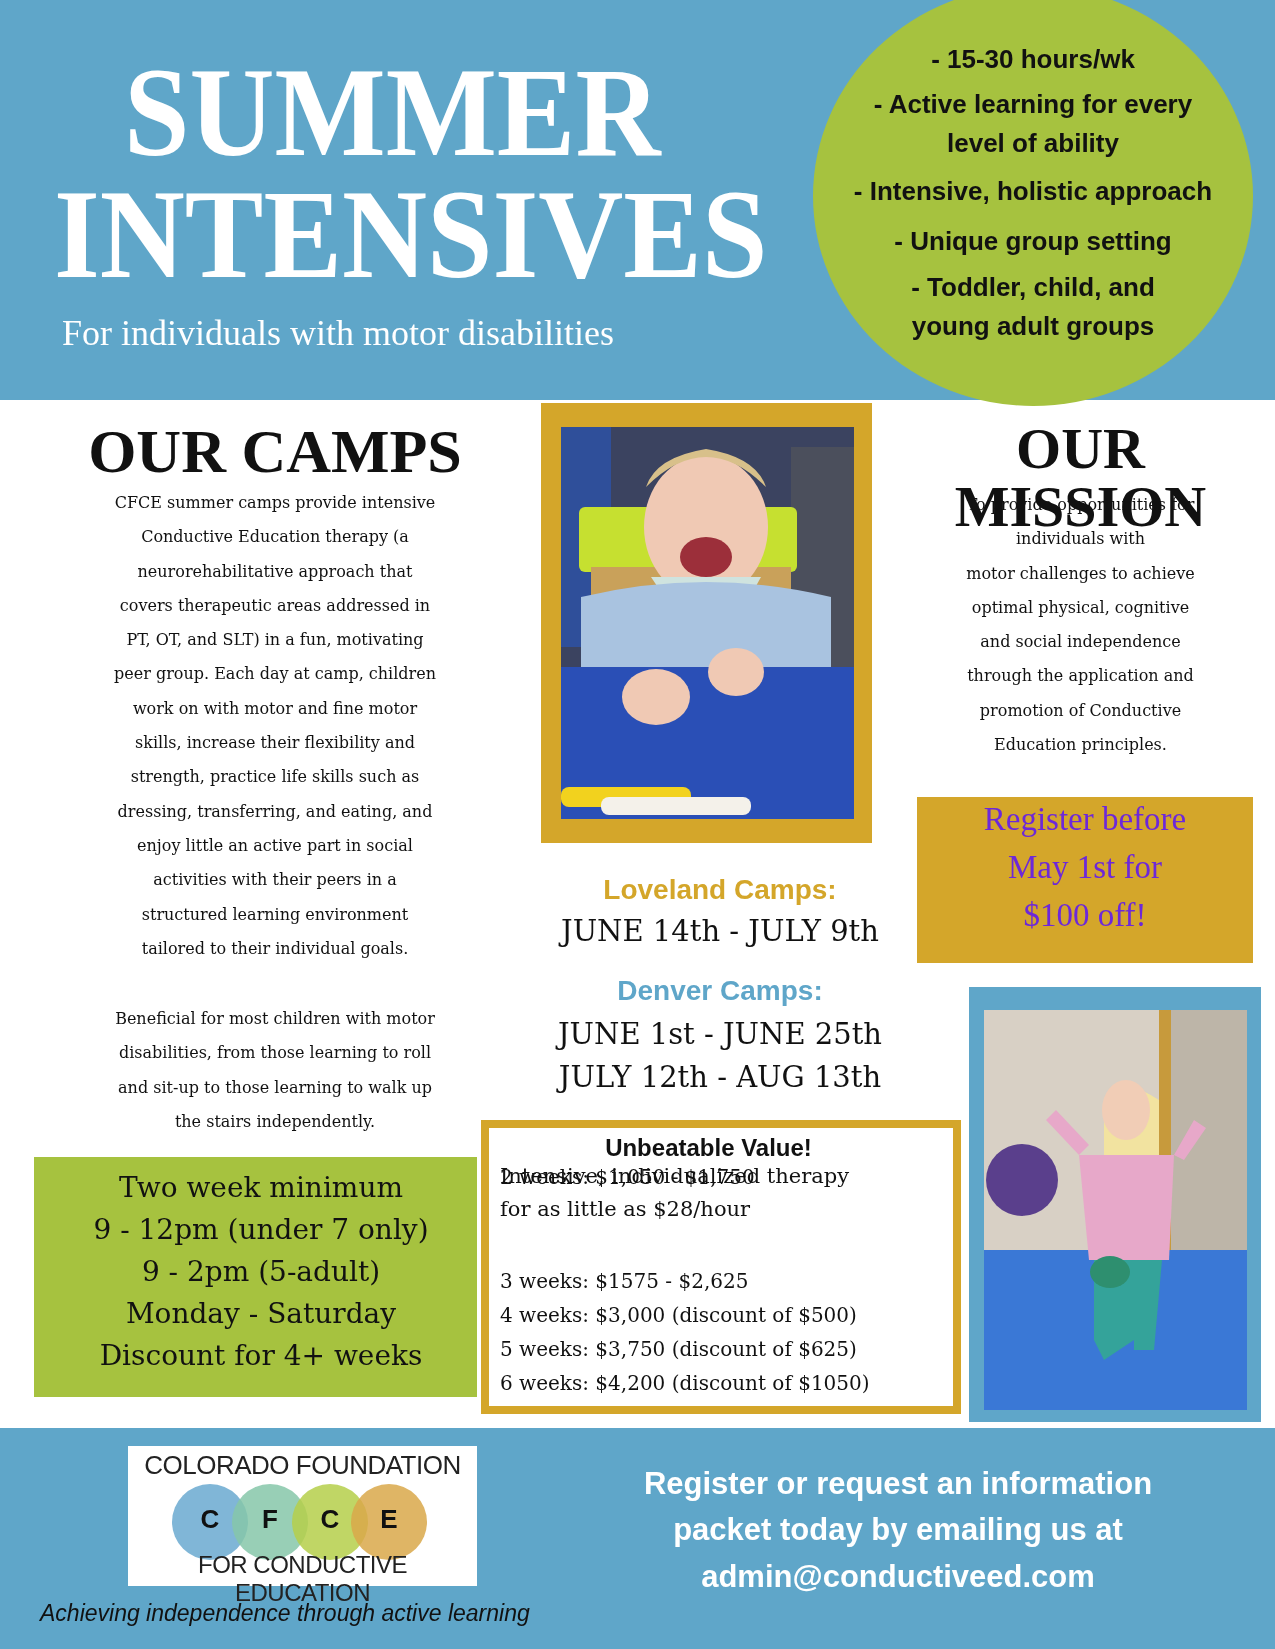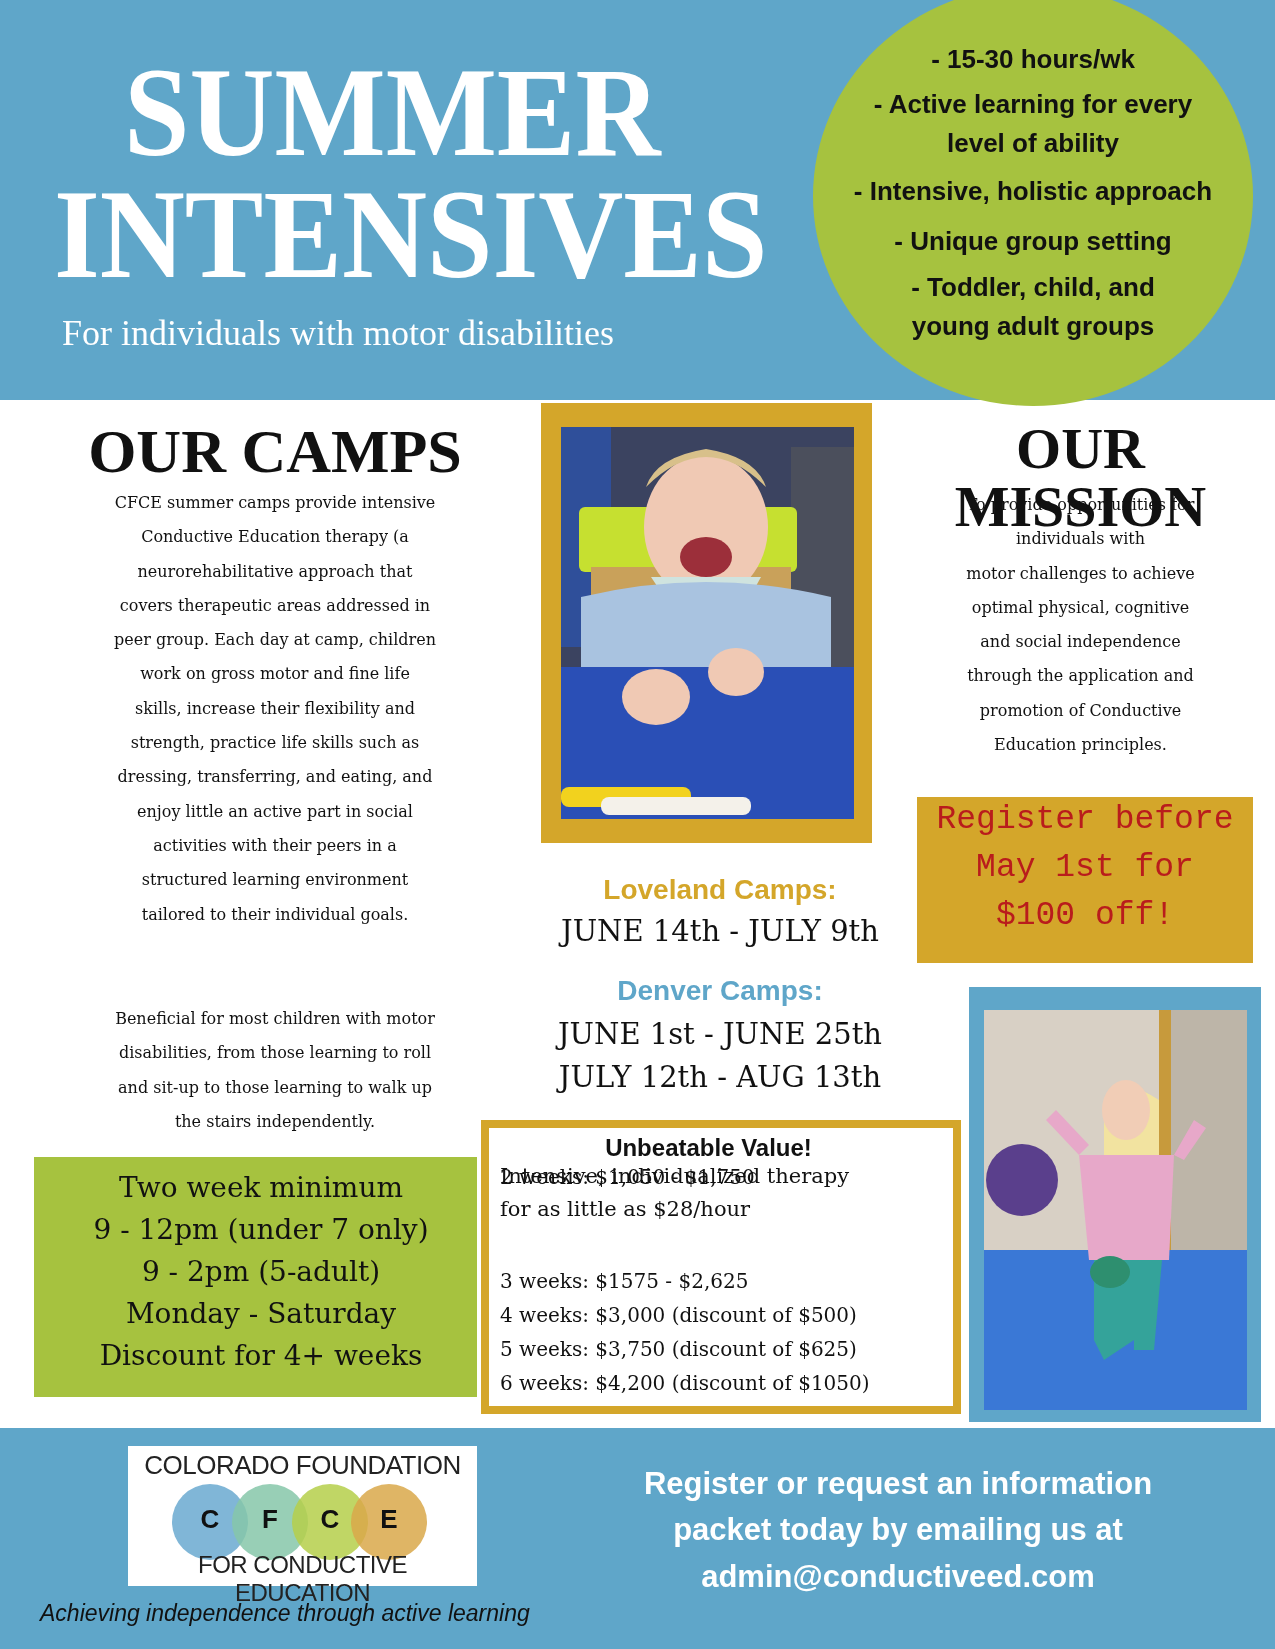--- a/index.html
+++ b/index.html
@@ -45,21 +45,21 @@
   #photo1 { left: 561px; top: 427px; width: 293px; height: 392px; overflow: hidden;
     background: linear-gradient(180deg, #3a4a66 0%, #505870 20%, #c9d7e6 35%, #a9c1db 50%, #2d4fb0 65%, #1f3ea3 100%); }
   #photo2-frame { left: 969px; top: 987px; width: 292px; height: 435px; background: #5fa6c9; }
   #photo2 { left: 984px; top: 1010px; width: 263px; height: 400px; overflow: hidden;
     background: linear-gradient(180deg, #d9d2c8 0%, #cfc6bb 45%, #3d78d6 62%, #2f68cc 100%); }
 
   .camp-label { font-family: "Liberation Sans", sans-serif; font-weight: bold; font-size: 28px; }
   .camp-dates { font-family: "DejaVu Serif", serif; font-size: 29px; color: #111; }
 
   #register-box { left: 917px; top: 797px; width: 336px; height: 166px; background: #d4a62a; }
-  .register-line { font-family: Liberation Mono, monospace; font-size: 33px; color: #b91c1c; width: 336px; left: 917px; text-align: center; }
+  .register-line { font-family: Liberation Serif, serif; font-size: 33px; color: #6d28d9; width: 336px; left: 917px; text-align: center; }
 
   #schedule-box { left: 34px; top: 1157px; width: 443px; height: 240px; background: #a6c23f; }
   .schedule-line { font-family: "DejaVu Serif", serif; font-size: 28px; color: #111; width: 430px; left: 46px; text-align: center; }
 
   #value-box { left: 481px; top: 1120px; width: 480px; height: 294px; border: 8px solid #d4a62a; box-sizing: border-box; background: #fff; }
   .value-line { font-family: "DejaVu Serif", serif; font-size: 21px; color: #111; left: 500px; }
 
   
   #footer-band { left: 0; top: 1428px; width: 1275px; height: 221px; background: #5fa6c9; }
   #logo-box { left: 128px; top: 1446px; width: 349px; height: 140px; background: #fff; }
@@ -85,22 +85,23 @@
 <div class="feature" style="top:222px;">- Unique group setting</div>
 <div class="feature" style="top:268px;">- Toddler, child, and</div>
 <div class="feature" style="top:307px;">young adult groups</div>
 
 <div class="abs section-heading center" style="left:20px; top:420px; width:510px;">OUR CAMPS</div>
 <div class="abs body-text" style="left:20px; top:486px; width:510px;">
   <div>CFCE summer camps provide intensive</div>
   <div>Conductive Education therapy (a</div>
   <div>neurorehabilitative approach that</div>
   <div>covers therapeutic areas addressed in</div>
+  <div>PT, OT, and SLT) in a fun, motivating</div>
   <div>peer group.  Each day at camp, children</div>
-  <div>work on gross motor and fine life</div>
+  <div>work on with motor and fine motor</div>
   <div>skills, increase their flexibility and</div>
   <div>strength, practice life skills such as</div>
   <div>dressing, transferring, and eating, and</div>
   <div>enjoy little an active part in social</div>
   <div>activities with their peers in a</div>
   <div>structured learning environment</div>
   <div>tailored to their individual goals.</div>
 </div>
 <div class="abs body-text" style="left:20px; top:1002px; width:510px;">
   <div>Beneficial for most children with motor</div>

